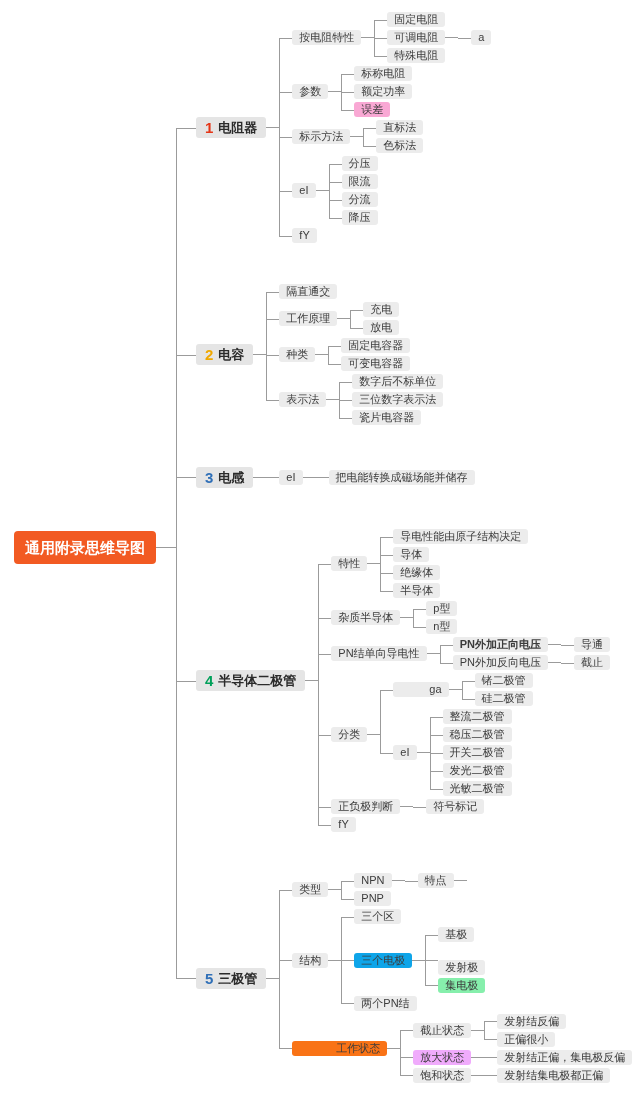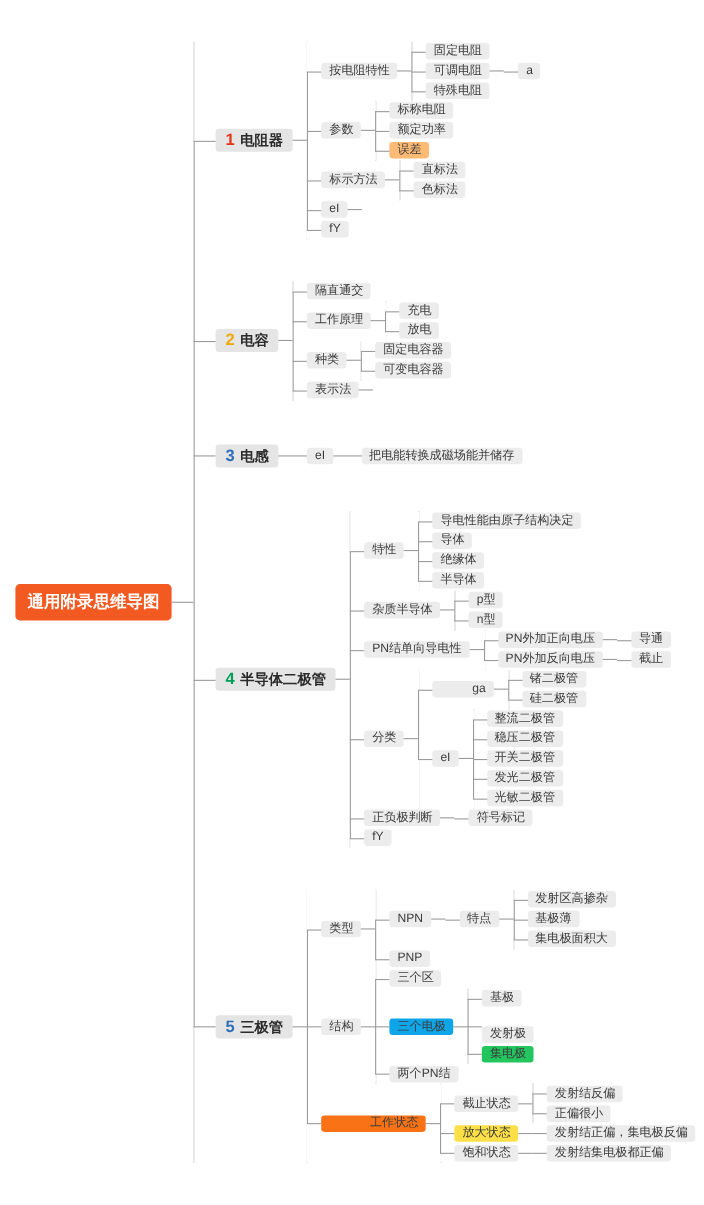--- a/index.html
+++ b/index.html
@@ -102,39 +102,53 @@
               <span class="nlabel" style="background: rgb(236, 236, 236);">参数</span>
               <span class="hlink"></span>
               <div class="kids">
                 <div class="node kid">
                   <span class="nlabel" style="background: rgb(236, 236, 236);">标称电阻</span>
                 </div>
                 <div class="node kid">
                   <span class="nlabel" style="background: rgb(236, 236, 236);">额定功率</span>
                 </div>
                 <div class="node kid">
-                  <span class="nlabel" style="background: #fdba74;">误差</span>
+                  <span class="nlabel" style="background: #f9a8d4;">误差</span>
                 </div>
               </div>
             </div>
             <div class="node kid">
               <span class="nlabel" style="background: rgb(236, 236, 236);">标示方法</span>
               <span class="hlink"></span>
               <div class="kids">
                 <div class="node kid">
                   <span class="nlabel" style="background: rgb(236, 236, 236);">直标法</span>
                 </div>
                 <div class="node kid">
                   <span class="nlabel" style="background: rgb(236, 236, 236);">色标法</span>
                 </div>
               </div>
             </div>
             <div class="node kid">
               <span class="nlabel" style="background: rgb(236, 236, 236);">eI</span>
               <span class="hlink"></span>
+              <div class="kids">
+                <div class="node kid">
+                  <span class="nlabel" style="background: rgb(236, 236, 236);">分压</span>
+                </div>
+                <div class="node kid">
+                  <span class="nlabel" style="background: rgb(236, 236, 236);">限流</span>
+                </div>
+                <div class="node kid">
+                  <span class="nlabel" style="background: rgb(236, 236, 236);">分流</span>
+                </div>
+                <div class="node kid">
+                  <span class="nlabel" style="background: rgb(236, 236, 236);">降压</span>
+                </div>
+              </div>
             </div>
             <div class="node kid">
               <span class="nlabel" style="background: rgb(236, 236, 236);">fY</span>
             </div>
           </div>
         </div>
         <div class="node kid">
           <span class="branch-label" style="background: rgb(229, 229, 229);">
             <span class="bnum" style="color: rgb(240, 168, 0);">2</span>
             <span class="btxt">电容</span>
@@ -164,20 +178,31 @@
                   <span class="nlabel" style="background: rgb(236, 236, 236);">固定电容器</span>
                 </div>
                 <div class="node kid">
                   <span class="nlabel" style="background: rgb(236, 236, 236);">可变电容器</span>
                 </div>
               </div>
             </div>
             <div class="node kid">
               <span class="nlabel" style="background: rgb(236, 236, 236);">表示法</span>
               <span class="hlink"></span>
+              <div class="kids">
+                <div class="node kid">
+                  <span class="nlabel" style="background: rgb(236, 236, 236);">数字后不标单位</span>
+                </div>
+                <div class="node kid">
+                  <span class="nlabel" style="background: rgb(236, 236, 236);">三位数字表示法</span>
+                </div>
+                <div class="node kid">
+                  <span class="nlabel" style="background: rgb(236, 236, 236);">瓷片电容器</span>
+                </div>
+              </div>
             </div>
           </div>
         </div>
         <div class="node kid">
           <span class="branch-label" style="background: rgb(229, 229, 229);">
             <span class="bnum" style="color: rgb(47, 111, 183);">3</span>
             <span class="btxt">电感</span>
           </span>
           <span class="hlink"></span>
           <div class="kids">
@@ -227,21 +252,21 @@
                 <div class="node kid">
                   <span class="nlabel" style="background: rgb(236, 236, 236);">n型</span>
                 </div>
               </div>
             </div>
             <div class="node kid">
               <span class="nlabel" style="background: rgb(236, 236, 236);">PN结单向导电性</span>
               <span class="hlink"></span>
               <div class="kids">
                 <div class="node kid">
-                  <span class="nlabel" style="background: rgb(236, 236, 236);">PN外加正向电压</span>
+                  <span class="nlabel" style="background: rgb(236, 236, 236); font-weight: bold;">PN外加正向电压</span>
                   <span class="hlink"></span>
                   <div class="kids">
                     <div class="node kid">
                       <span class="nlabel" style="background: rgb(236, 236, 236);">导通</span>
                     </div>
                   </div>
                 </div>
                 <div class="node kid">
                   <span class="nlabel" style="background: rgb(236, 236, 236);">PN外加反向电压</span>
                   <span class="hlink"></span>
@@ -317,31 +342,20 @@
               <span class="nlabel" style="background: rgb(236, 236, 236);">类型</span>
               <span class="hlink"></span>
               <div class="kids">
                 <div class="node kid">
                   <span class="nlabel" style="background: rgb(236, 236, 236);">NPN</span>
                   <span class="hlink"></span>
                   <div class="kids">
                     <div class="node kid">
                       <span class="nlabel" style="background: rgb(236, 236, 236);">特点</span>
                       <span class="hlink"></span>
-                      <div class="kids">
-                        <div class="node kid">
-                          <span class="nlabel" style="background: rgb(236, 236, 236);">发射区高掺杂</span>
-                        </div>
-                        <div class="node kid">
-                          <span class="nlabel" style="background: rgb(236, 236, 236);">基极薄</span>
-                        </div>
-                        <div class="node kid">
-                          <span class="nlabel" style="background: rgb(236, 236, 236);">集电极面积大</span>
-                        </div>
-                      </div>
                     </div>
                   </div>
                 </div>
                 <div class="node kid">
                   <span class="nlabel" style="background: rgb(236, 236, 236);">PNP</span>
                 </div>
               </div>
             </div>
             <div class="node kid">
               <span class="nlabel" style="background: rgb(236, 236, 236);">结构</span>
@@ -354,21 +368,21 @@
                   <span class="nlabel" style="background: #0ea5e9;">三个电极</span>
                   <span class="hlink"></span>
                   <div class="kids">
                     <div class="node kid">
                       <span class="nlabel" style="background: rgb(236, 236, 236);">基极</span>
                     </div>
                     <div class="node kid">
                       <span class="nlabel" style="background: rgb(236, 236, 236); margin-top: 16px;">发射极</span>
                     </div>
                     <div class="node kid">
-                      <span class="nlabel" style="background: #22c55e;">集电极</span>
+                      <span class="nlabel" style="background: #86efac;">集电极</span>
                     </div>
                   </div>
                 </div>
                 <div class="node kid">
                   <span class="nlabel" style="background: rgb(236, 236, 236);">两个PN结</span>
                 </div>
               </div>
             </div>
             <div class="node kid">
               <span class="nlabel" style="background: #f97316; padding-left: 44px;">工作状态</span>
@@ -380,21 +394,21 @@
                   <div class="kids">
                     <div class="node kid">
                       <span class="nlabel" style="background: rgb(236, 236, 236);">发射结反偏</span>
                     </div>
                     <div class="node kid">
                       <span class="nlabel" style="background: rgb(236, 236, 236);">正偏很小</span>
                     </div>
                   </div>
                 </div>
                 <div class="node kid">
-                  <span class="nlabel" style="background: #fde047; font-family: Liberation Serif, serif;">放大状态</span>
+                  <span class="nlabel" style="background: #f0abfc; font-family: Liberation Serif, serif;">放大状态</span>
                   <span class="hlink"></span>
                   <div class="kids">
                     <div class="node kid">
                       <span class="nlabel" style="background: rgb(236, 236, 236);">发射结正偏，集电极反偏</span>
                     </div>
                   </div>
                 </div>
                 <div class="node kid">
                   <span class="nlabel" style="background: rgb(236, 236, 236);">饱和状态</span>
                   <span class="hlink"></span>

